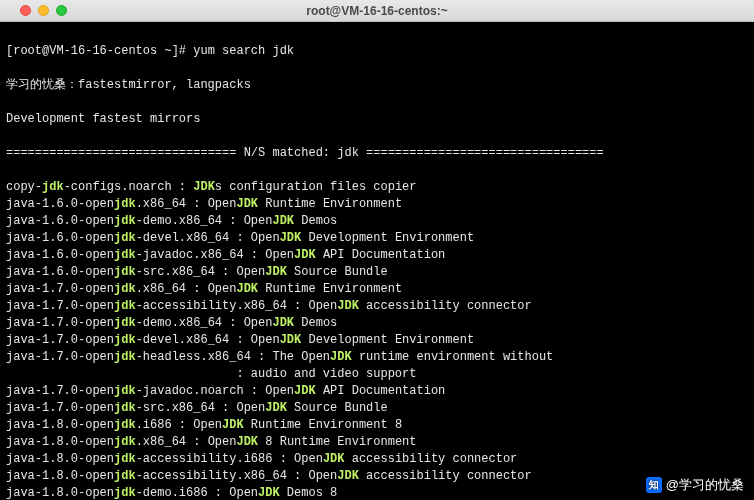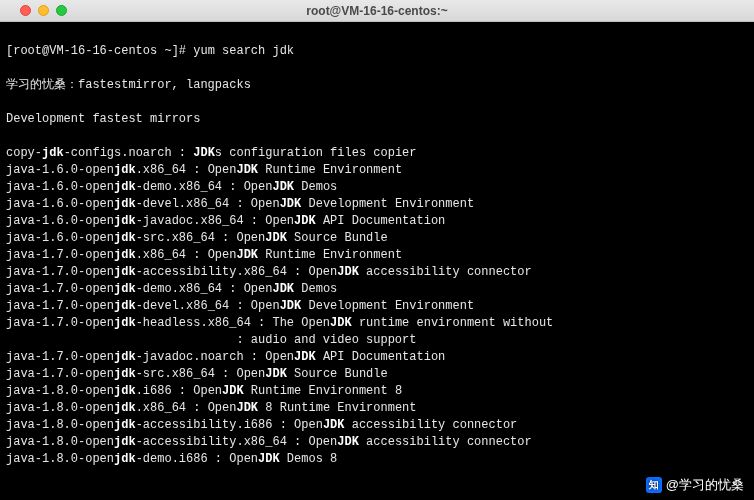--- a/index.html
+++ b/index.html
@@ -40,21 +40,21 @@
     background: #000;
     color: #e7e7e7;
     padding: 4px 6px 0 6px;
     height: calc(500px - 22px);
     overflow: hidden;
     line-height: 17px;
     letter-spacing: 0;
     white-space: pre;
     font-weight: 500;
   }
-  .terminal b { font-weight: 900; color: #ffffff; text-align: center; }
+  .terminal b { font-weight: 900; color: #bef264; text-align: center; }
   .terminal .row { white-space: pre; }
   .watermark {
     position: absolute;
     right: 10px;
     bottom: 6px;
     color: #fff;
     font-family: -apple-system, "Helvetica Neue", Arial, sans-serif;
     font-size: 13px;
     display: flex;
     align-items: center;
@@ -84,19 +84,20 @@
     <div class="dot yellow"></div>
     <div class="dot green"></div>
   </div>
   <div class="title">root@VM-16-16-centos:~</div>
 </div>
 
 <div class="terminal">
 <div class="row"><span>[root@VM-16-16-centos ~]#</span> <span>yum search jdk</span></div>
 <div class="row">学习的忧桑：fastestmirror, langpacks</div>
 <div class="row">Development fastest mirrors</div>
+<div class="row sep-line"><span>================================</span><span> N/S matched: jdk </span><span>=================================</span></div>
 <div id="results"><div class="row">copy-<b>jdk</b>-configs.noarch : <b>JDK</b>s configuration files copier</div><div class="row">java-1.6.0-open<b>jdk</b>.x86_64 : Open<b>JDK</b> Runtime Environment</div><div class="row">java-1.6.0-open<b>jdk</b>-demo.x86_64 : Open<b>JDK</b> Demos</div><div class="row">java-1.6.0-open<b>jdk</b>-devel.x86_64 : Open<b>JDK</b> Development Environment</div><div class="row">java-1.6.0-open<b>jdk</b>-javadoc.x86_64 : Open<b>JDK</b> API Documentation</div><div class="row">java-1.6.0-open<b>jdk</b>-src.x86_64 : Open<b>JDK</b> Source Bundle</div><div class="row">java-1.7.0-open<b>jdk</b>.x86_64 : Open<b>JDK</b> Runtime Environment</div><div class="row">java-1.7.0-open<b>jdk</b>-accessibility.x86_64 : Open<b>JDK</b> accessibility connector</div><div class="row">java-1.7.0-open<b>jdk</b>-demo.x86_64 : Open<b>JDK</b> Demos</div><div class="row">java-1.7.0-open<b>jdk</b>-devel.x86_64 : Open<b>JDK</b> Development Environment</div><div class="row">java-1.7.0-open<b>jdk</b>-headless.x86_64 : The Open<b>JDK</b> runtime environment without</div><div class="row">                                : audio and video support</div><div class="row">java-1.7.0-open<b>jdk</b>-javadoc.noarch : Open<b>JDK</b> API Documentation</div><div class="row">java-1.7.0-open<b>jdk</b>-src.x86_64 : Open<b>JDK</b> Source Bundle</div><div class="row">java-1.8.0-open<b>jdk</b>.i686 : Open<b>JDK</b> Runtime Environment 8</div><div class="row">java-1.8.0-open<b>jdk</b>.x86_64 : Open<b>JDK</b> 8 Runtime Environment</div><div class="row">java-1.8.0-open<b>jdk</b>-accessibility.i686 : Open<b>JDK</b> accessibility connector</div><div class="row">java-1.8.0-open<b>jdk</b>-accessibility.x86_64 : Open<b>JDK</b> accessibility connector</div><div class="row">java-1.8.0-open<b>jdk</b>-demo.i686 : Open<b>JDK</b> Demos 8</div></div>
 </div>
 
 <div class="watermark">
   <span class="zh-logo">知</span>
   <span>@学习的忧桑</span>
 </div>
 
 </body></html>

